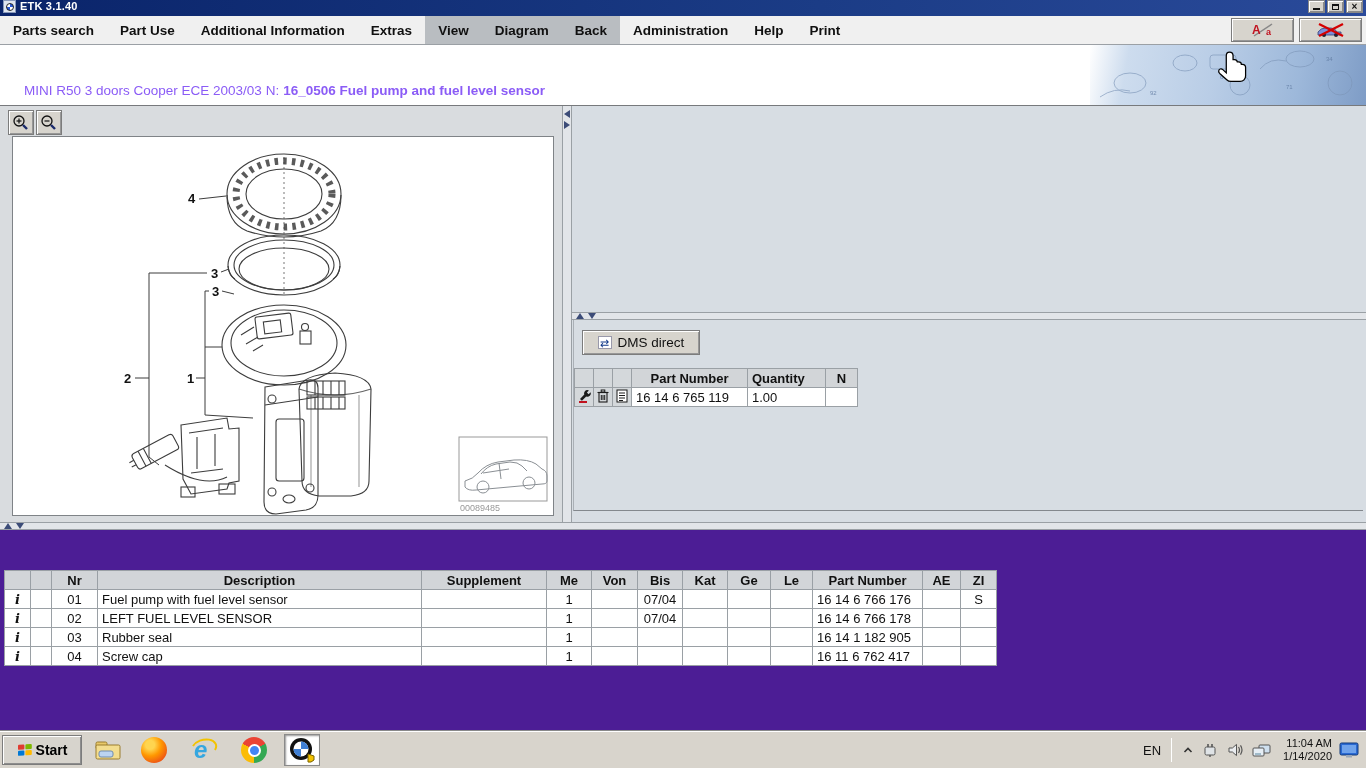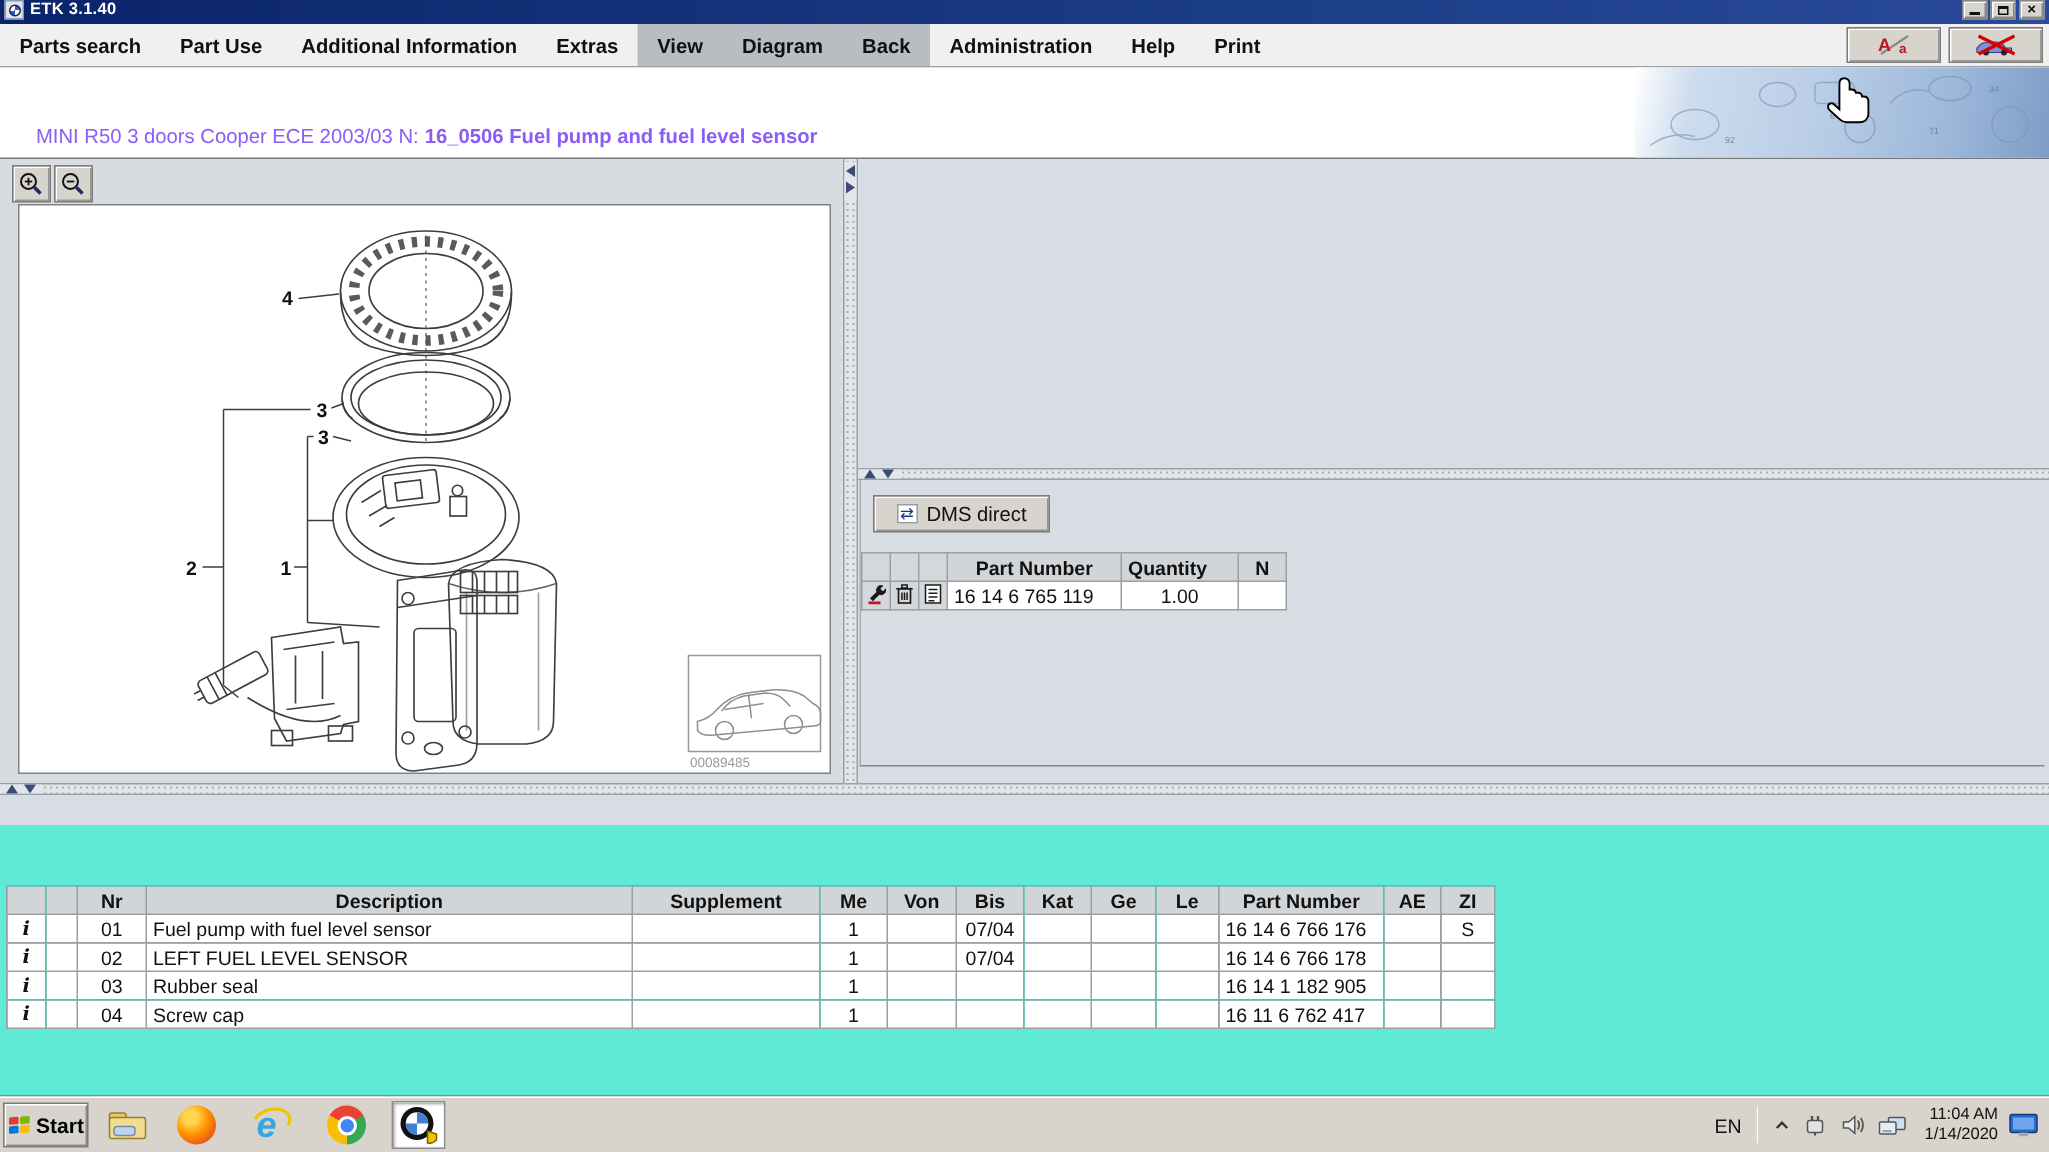--- a/index.html
+++ b/index.html
@@ -86,31 +86,31 @@
   .dms-table { position:absolute; left:0px; top:48px; }
   .dms-table th, .dms-table td { height:19px; }
   .icon-cell { background:#d4d8db !important; text-align:center; padding:0 2px !important; }
 
   
   .hsplit-m { left:0; top:522px; width:1366px; height:8px; background:#e2e5e9;
     background-image:radial-gradient(#a9aeb5 22%, transparent 24%); background-size:4px 4px;
     border-top:1px solid #9aa0a5; border-bottom:1px solid #9aa0a5; display:flex; align-items:center; }
 
   
-  .bottom { left:0; top:550px; width:1366px; height:201px; background:#5eead4; }
+  .bottom { left:0; top:530px; width:1366px; height:201px; background:#4c1d95; }
 
   .parts-table { position:absolute; left:4px; top:40px; }
   .parts-table th, .parts-table td { height:19px; }
   .parts-table td.c-center, .parts-table th { text-align:center; }
   .info-i { color:#a72845; font-family:"DejaVu Serif",serif; font-weight:bold; font-style:italic; font-size:14px; text-align:center; }
 
   
   .taskbar { left:0; top:731px; width:1366px; height:37px; background:#d8d4cc;
     border-top:1px solid #fff; box-shadow:0 -1px 0 #8a8a8a; display:flex; align-items:center; }
-  .start-btn { margin-left:2px; width:57px; height:30px; background:#d7d4cd; border:1px solid #7c7c7c;
+  .start-btn { margin-left:2px; width:80px; height:30px; background:#d7d4cd; border:1px solid #7c7c7c;
     box-shadow:inset 1px 1px 0 #fff, inset -1px -1px 0 #8d8d8d;
     display:flex; align-items:center; justify-content:center; gap:3px; font-size:14px; font-weight:bold; color:#000; }
   .ql { width:36px; height:32px; display:flex; align-items:center; justify-content:center; }
   .ql.active { background:#fff; border:1px solid #8a8a8a; box-shadow:inset 1px 1px 2px #999; }
   .ff-icon { width:26px; height:26px; border-radius:50%;
     background:radial-gradient(circle at 35% 30%, #ffd54f 0 18%, #ff9800 45%, #ef5a13 75%, #d6400e); }
   .chrome-icon { width:26px; height:26px; border-radius:50%;
     background:conic-gradient(from -60deg, #ea4335 0 120deg, #34a853 0 240deg, #fbbc05 0 360deg);
     display:flex; align-items:center; justify-content:center; }
   .chrome-icon .inner { width:13px; height:13px; border-radius:50%; background:#4285f4; border:2.5px solid #fff; }
@@ -360,21 +360,21 @@
         <td class="icon-cell">
           <svg width="12" height="14" viewBox="0 0 12 14">
             <rect x="1" y="1" width="10" height="12" fill="#fff" stroke="#1a1a1a" stroke-width="1"></rect>
             <line x1="3" y1="4" x2="9" y2="4" stroke="#1a1a1a"></line>
             <line x1="3" y1="6.5" x2="9" y2="6.5" stroke="#1a1a1a"></line>
             <line x1="3" y1="9" x2="9" y2="9" stroke="#1a1a1a"></line>
             <line x1="3" y1="11.5" x2="7" y2="11.5" stroke="#1a1a1a"></line>
           </svg>
         </td>
         <td>16 14 6 765 119</td>
-        <td style="text-align:center">1.00</td>
+        <td style="text-align:left">1.00</td>
         <td></td>
       </tr>
     </tbody>
       </table>
   </div>
 </div>
 
 <div class="abs hsplit-m">
   <span class="caps">
     <span class="tri-u"></span>

